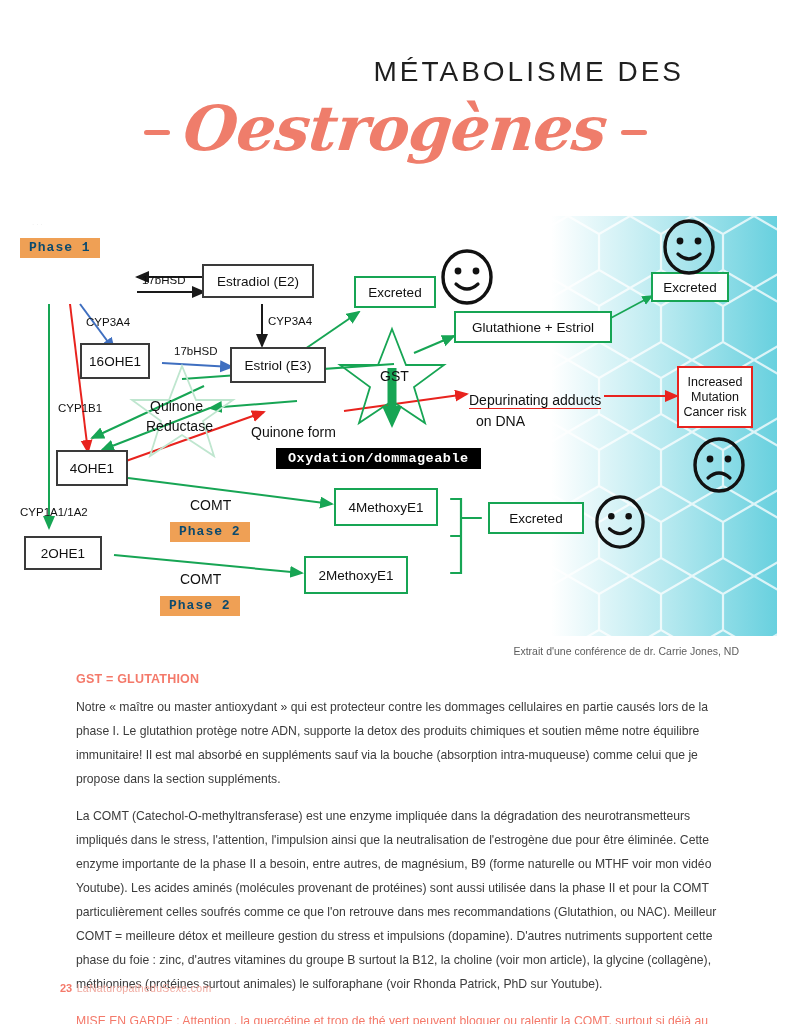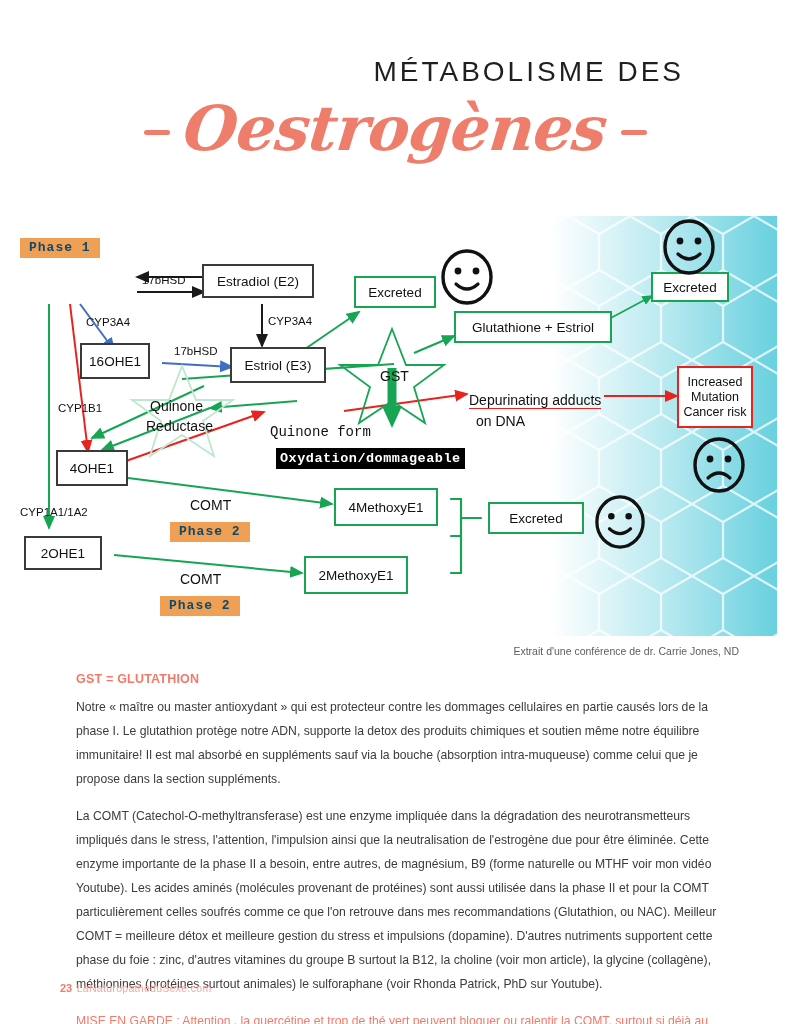--- a/index.html
+++ b/index.html
@@ -73,21 +73,21 @@
 
   .phase {
     position:absolute; background:#efa055; color:#0c4a6e;
     font-family:"Liberation Mono", monospace; font-weight:700;
     font-size:13px; padding:2px 9px 3px 9px; letter-spacing:1px;
     white-space:nowrap;
   }
   .oxybox {
     position:absolute; background:#000; color:#fff;
     font-family:"Liberation Mono", monospace; font-weight:700;
-    font-size:13.5px; padding:3px 4px; letter-spacing:0.5px; white-space:nowrap;
+    font-size:13.5px; padding:3px 12px; letter-spacing:0.5px; white-space:nowrap;
   }
 
   .face { position:absolute; }
   svg.lines { position:absolute; left:0; top:0; width:763px; height:420px; overflow:visible; }
 
   
   #caption {
     position:absolute; right:52px; top:645px;
     font-size:10.5px; color:#5d5d5d;
   }
@@ -223,21 +223,21 @@
   <div class="lbl" style="left:160px;top:129px;">17bHSD</div>
   <div class="lbl" style="left:44px; top:186px;">CYP1B1</div>
   <div class="lbl" style="left:6px;  top:290px;">CYP1A1/1A2</div>
   <div class="lbl big" style="left:176px;top:281px;">COMT</div>
   <div class="lbl big" style="left:166px;top:355px;">COMT</div>
 
   <div class="lbl big" style="left:366px;top:152px;">GST</div>
   <div class="lbl big" style="left:136px;top:182px;">Quinone</div>
   <div class="lbl big" style="left:132px;top:202px;">Reductase</div>
 
-  <div class="lbl big" style="left:256px;top:208px;font-family:Liberation Mono, monospace;">Quinone form</div>
+  <div class="lbl big" style="left:237px;top:208px;">Quinone form</div>
   <div class="lbl big underline-red" style="left:455px;top:176px;">Depurinating adducts</div>
   <div class="lbl big" style="left:462px;top:197px;">on DNA</div>
 
   <svg class="face" style="left:426px;top:32px;width:54px;height:58px;" viewBox="0 0 54 58">
     <ellipse cx="27" cy="29" rx="24" ry="26" fill="none" stroke="#111" stroke-width="3.4"></ellipse>
     <circle cx="18" cy="23" r="3.4" fill="#111"></circle>
       <circle cx="36" cy="23" r="3.4" fill="#111"></circle>
     <path d="M16,36 Q27,46 38,36" fill="none" stroke="#111" stroke-width="3.2" stroke-linecap="round"></path>
   </svg>
   <svg class="face" style="left:648px;top:2px;width:54px;height:58px;" viewBox="0 0 54 58">

